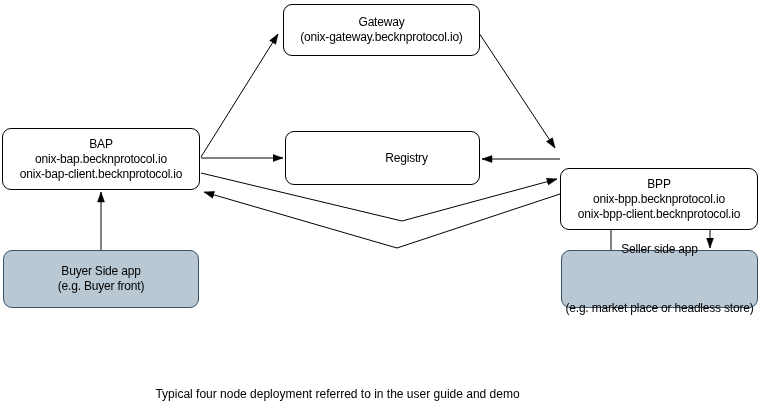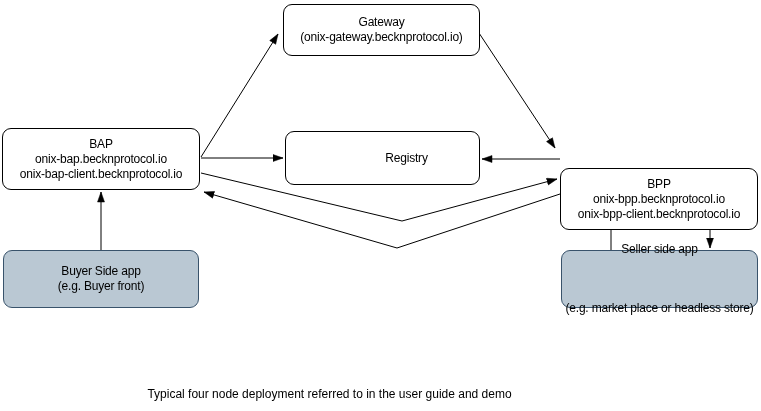--- a/index.html
+++ b/index.html
@@ -27,21 +27,21 @@
   .node-white{background:#ffffff;border:1px solid #000000;}
   .node-app{background:#bac8d3;border:1px solid #39536b;}
   .node-gateway{left:283px;top:4px;width:197px;height:52px;}
   .node-bap{left:2px;top:128px;width:198px;height:62px;}
   .node-registry{left:285px;top:131px;width:195px;height:54px;padding-left:48px;}
   .node-bpp{left:560px;top:128px;width:198px;height:62px;margin-top:40px;}
   .node-buyer{left:3px;top:250px;width:196px;height:58px;}
   .node-seller{left:561px;top:250px;width:197px;height:58px;gap:44px;}
   .caption{
     position:absolute;left:0;top:387px;width:659px;
-    text-align:center;font-size:12px;color:#000000;
+    text-align:center;font-size:12px;color:#000000;padding-left:8px;
   }
   .edge{stroke:#000000;stroke-width:1;fill:none;}
 </style>
 </head>
 <body>
 
 <div class="stage">
 
   <svg class="edges" width="761" height="411" viewBox="0 0 761 411" xmlns="http://www.w3.org/2000/svg">
     <defs>

